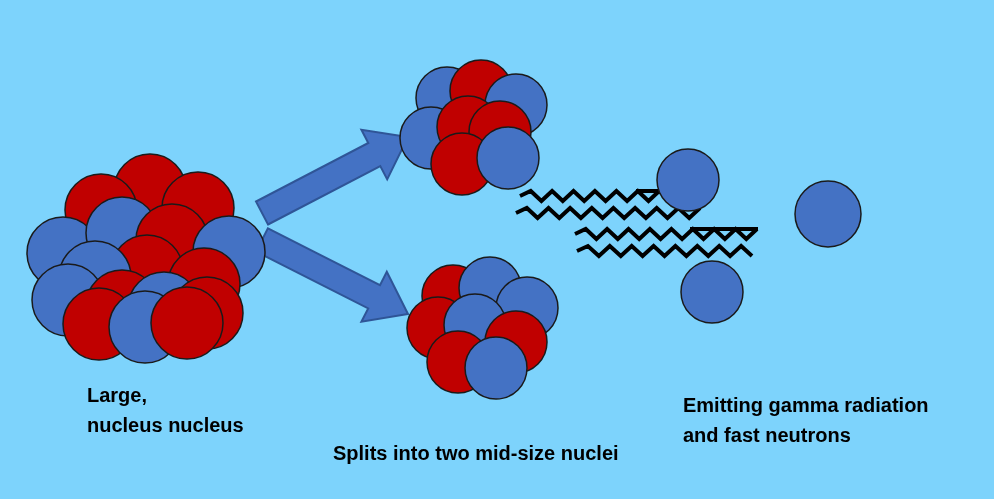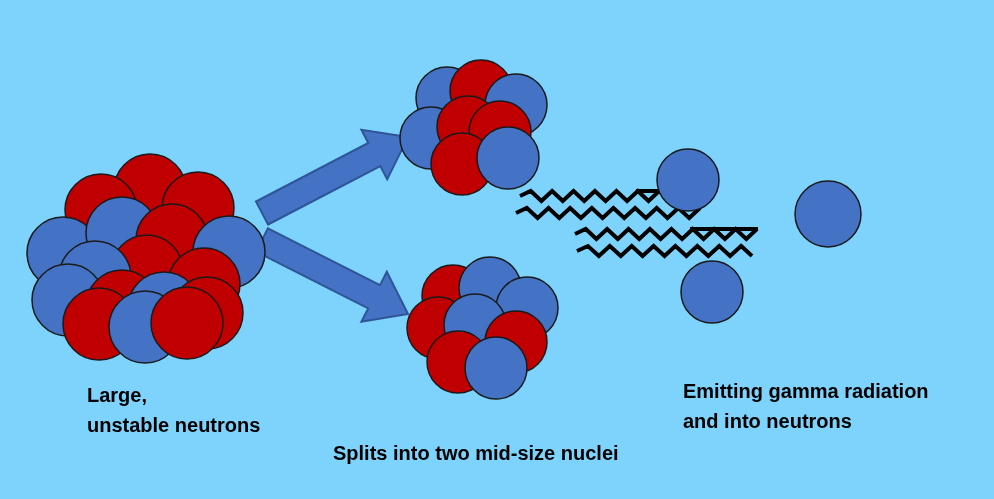--- a/index.html
+++ b/index.html
@@ -76,23 +76,23 @@
       <circle cx="516" cy="342" r="31" fill="#C00000" stroke="#1A1A1A" stroke-width="1.5"></circle>
       <circle cx="458" cy="362" r="31" fill="#C00000" stroke="#1A1A1A" stroke-width="1.5"></circle>
       <circle cx="496" cy="368" r="31" fill="#4472C4" stroke="#1A1A1A" stroke-width="1.5"></circle>
       <circle cx="688" cy="180" r="31" fill="#4472C4" stroke="#1A1A1A" stroke-width="1.5"></circle>
       <circle cx="828" cy="214" r="33" fill="#4472C4" stroke="#1A1A1A" stroke-width="1.5"></circle>
       <circle cx="712" cy="292" r="31" fill="#4472C4" stroke="#1A1A1A" stroke-width="1.5"></circle>
     </svg>
 
   <div class="label" style="left:87px; top:380px;">
     <div>Large,</div>
-    <div>unstable neutrons</div>
+    <div>nucleus nucleus</div>
   </div>
 
   <div class="label" style="left:333px; top:438px;">Splits into two mid-size nuclei</div>
 
-  <div class="label" style="left:683px; top:376px;">
+  <div class="label" style="left:683px; top:390px;">
     <div>Emitting gamma radiation</div>
-    <div>and into neutrons</div>
+    <div>and fast neutrons</div>
   </div>
 
 </div>
 
 </body></html>

